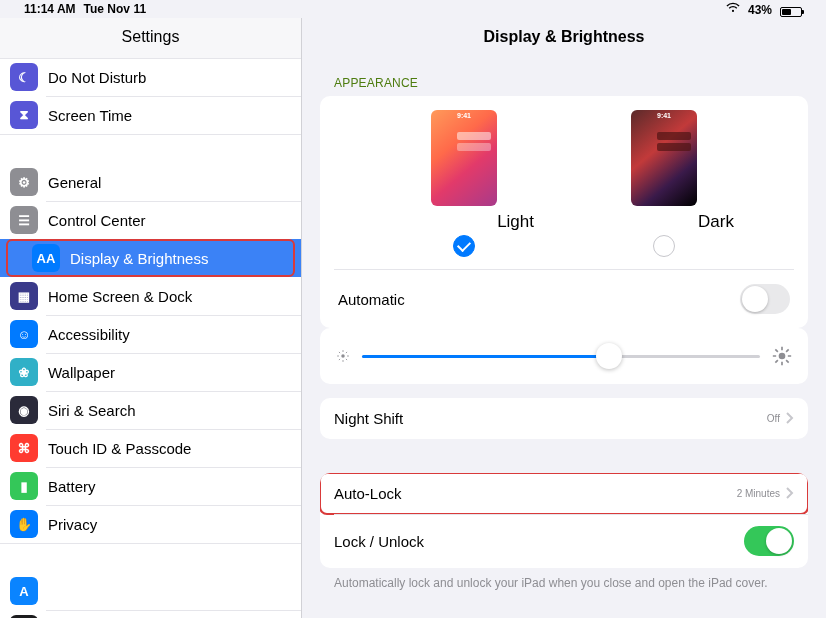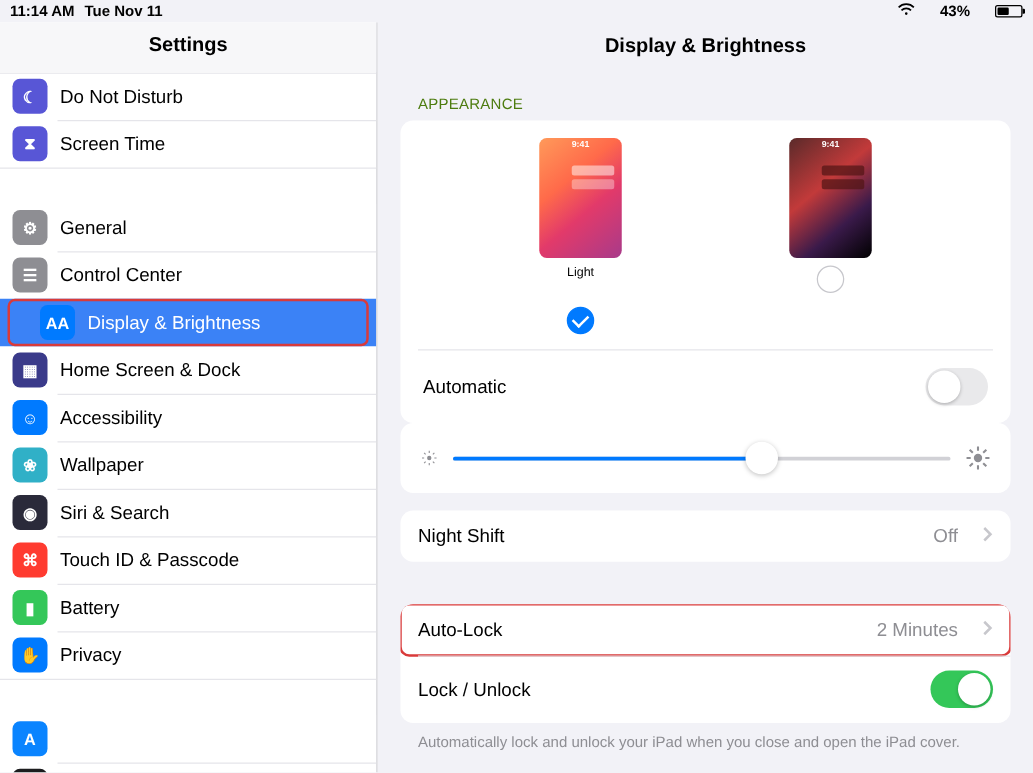--- a/index.html
+++ b/index.html
@@ -1,26 +1,26 @@
 <!DOCTYPE html>
 <html><head>
 <meta charset="utf-8">
 <style>
   * { box-sizing: border-box; margin: 0; padding: 0; }
   html, body { width: 826px; height: 618px; font-family: -apple-system, "Helvetica Neue", Arial, sans-serif; background: #f2f2f7; overflow: hidden; color: #000; }
-  .statusbar { position: absolute; top: 0; left: 0; right: 0; height: 18px; display: flex; align-items: center; justify-content: space-between; font-size: 12px; font-weight: 600; padding: 0 8px; z-index: 10; }
+  .statusbar { position: absolute; top: 0; left: 0; right: 0; height: 18px; display: flex; align-items: center; justify-content: space-between; font-size: 12px; font-weight: 600; padding: 0 24px; z-index: 10; }
   .statusbar .left { display: flex; gap: 8px; }
-  .statusbar .right { display: flex; gap: 20px; align-items: center; }
+  .statusbar .right { display: flex; gap: 8px; align-items: flex-end; }
   .battery-icon { display: inline-block; width: 22px; height: 10px; border: 1px solid #000; border-radius: 2px; position: relative; }
   .battery-icon::after { content: ""; position: absolute; right: -3px; top: 2px; width: 2px; height: 4px; background: #000; border-radius: 0 1px 1px 0; }
   .battery-fill { position: absolute; left: 1px; top: 1px; bottom: 1px; width: 43%; background: #000; border-radius: 1px; }
   .wifi-icon svg { width: 14px; height: 12px; }
   .container { display: flex; width: 100%; height: 100%; padding-top: 18px; }
   .sidebar { width: 302px; display: flex; flex-direction: column; border-right: 1px solid #d1d1d6; background: #fff; }
-  .sidebar-title { font-size: 16px; font-weight: 700; text-align: center; padding: 10px 0 12px; background: #f7f7f9; }
+  .sidebar-title { font-size: 16px; font-weight: 400; text-align: center; padding: 10px 0 12px; background: #f7f7f9; }
   .sidebar-list { overflow: hidden; flex: 1; }
   .group { background: #fff; }
   .group + .group { margin-top: 28px; }
   .row { display: flex; align-items: center; height: 38px; padding: 0 12px 0 10px; position: relative; cursor: default; }
   .row + .row::before { content: ""; position: absolute; left: 46px; right: 0; top: 0; height: 1px; background: #e5e5ea; }
   .group::after { content: ""; display: block; height: 1px; background: #e5e5ea; }
   .group:first-child .row:first-child::before { content: ""; position: absolute; left: 0; right: 0; top: 0; height: 1px; background: #e5e5ea; }
   .row .icon { width: 28px; height: 28px; border-radius: 6px; margin-right: 10px; display: flex; align-items: center; justify-content: center; color: #fff; font-size: 13px; font-weight: 700; flex-shrink: 0; }
   .row .label { font-size: 15px; }
   .row.selected { background: #3b82f6; padding-left: 32px; }
@@ -37,41 +37,41 @@
   .app-opt { text-align: center; width: 140px; }
   .app-preview { width: 66px; height: 96px; margin: 0 auto 6px; border-radius: 6px; overflow: hidden; position: relative; }
   .app-preview.light { background: linear-gradient(140deg, #ff9a5a 0%, #ff6a4a 35%, #e23a6a 60%, #a83a8a 100%); }
   .app-preview.dark  { background: linear-gradient(140deg, #5a2a2a 0%, #c23a3a 40%, #3a1a4a 70%, #000 100%); }
   .app-preview .sb { position: absolute; top: 2px; left: 0; right: 0; text-align: center; font-size: 7px; font-weight: 600; }
   .app-preview.light .sb { color: #fff; }
   .app-preview.dark .sb { color: #fff; }
   .app-preview .widget { position: absolute; top: 22px; right: 6px; width: 34px; height: 8px; border-radius: 2px; background: rgba(255,255,255,0.5); }
   .app-preview .widget2 { position: absolute; top: 33px; right: 6px; width: 34px; height: 8px; border-radius: 2px; background: rgba(255,255,255,0.35); }
   .app-preview.dark .widget, .app-preview.dark .widget2 { background: rgba(80,20,20,0.7); }
-  .opt-label { font-size: 10px; margin-bottom: 22px; }
+  .opt-label { font-size: 17px; margin-bottom: 3px; text-align: right; }
   .radio { width: 22px; height: 22px; border-radius: 50%; margin: 0 auto; border: 1.5px solid #c7c7cc; display: flex; align-items: center; justify-content: center; }
   .radio.checked { background: #007aff; border-color: #007aff; }
   .radio.checked::after { content: ""; width: 10px; height: 6px; border-left: 2px solid #fff; border-bottom: 2px solid #fff; transform: rotate(-45deg); margin-top: -2px; }
   .auto-row { display: flex; align-items: center; justify-content: space-between; padding: 14px 4px 14px 4px; margin-top: 12px; border-top: 1px solid #e5e5ea; }
   .auto-row .lbl { font-size: 15px; }
   .toggle { width: 50px; height: 30px; border-radius: 15px; position: relative; }
   .toggle.off { background: #e9e9eb; }
   .toggle.on  { background: #34c759; }
   .toggle .knob { position: absolute; top: 2px; width: 26px; height: 26px; border-radius: 50%; background: #fff; box-shadow: 0 1px 3px rgba(0,0,0,0.25); }
   .toggle.off .knob { left: 2px; }
   .toggle.on  .knob { right: 2px; }
   .slider-card { padding: 18px 16px; display: flex; align-items: center; gap: 12px; }
   .slider-track { flex: 1; height: 3px; background: #d1d1d6; border-radius: 2px; position: relative; }
   .slider-fill { position: absolute; left: 0; top: 0; bottom: 0; width: 62%; background: #007aff; border-radius: 2px; }
   .slider-thumb { position: absolute; left: 62%; top: 50%; width: 26px; height: 26px; border-radius: 50%; background: #fff; transform: translate(-50%,-50%); box-shadow: 0 1px 4px rgba(0,0,0,0.25); }
   .sun-small, .sun-large { color: #8e8e93; display: flex; }
   .list-row { display: flex; align-items: center; justify-content: space-between; padding: 12px 14px; position: relative; }
   .list-row + .list-row::before { content: ""; position: absolute; left: 14px; right: 0; top: 0; height: 1px; background: #e5e5ea; }
   .list-row .ll { font-size: 15px; }
-  .list-row .rr { display: flex; align-items: center; gap: 20px; color: #8e8e93; font-size: 15px; }
+  .list-row .rr { display: flex; align-items: center; gap: 6px; color: #8e8e93; font-size: 10px; }
   .chev { color: #c7c7cc; }
   .highlight-auto { position: relative; }
   .highlight-auto::after { content: ""; position: absolute; left: -1px; right: -1px; top: -1px; bottom: -1px; border: 2px solid #d93a3a; border-radius: 8px; pointer-events: none; }
   .footnote { font-size: 12px; color: #8e8e93; padding: 8px 32px 14px; }
   .mt { margin-top: 14px; }
   .mt-lg { margin-top: 34px; }
 </style>
 </head>
 <body>
 
@@ -175,20 +175,21 @@
           </div>
           <div class="opt-label">Light</div>
           <div class="radio checked"></div>
         </div>
         <div class="app-opt">
           <div class="app-preview dark">
             <div class="sb">9:41</div>
             <div class="widget"></div>
               <div class="widget2"></div>
           </div>
+          <div class="opt-label">Dark</div>
           <div class="radio"></div>
         </div>
       </div>
       <div class="auto-row">
         <span class="lbl">Automatic</span>
         <div class="toggle off">
             <div class="knob"></div>
           </div>
       </div>
     </div>

